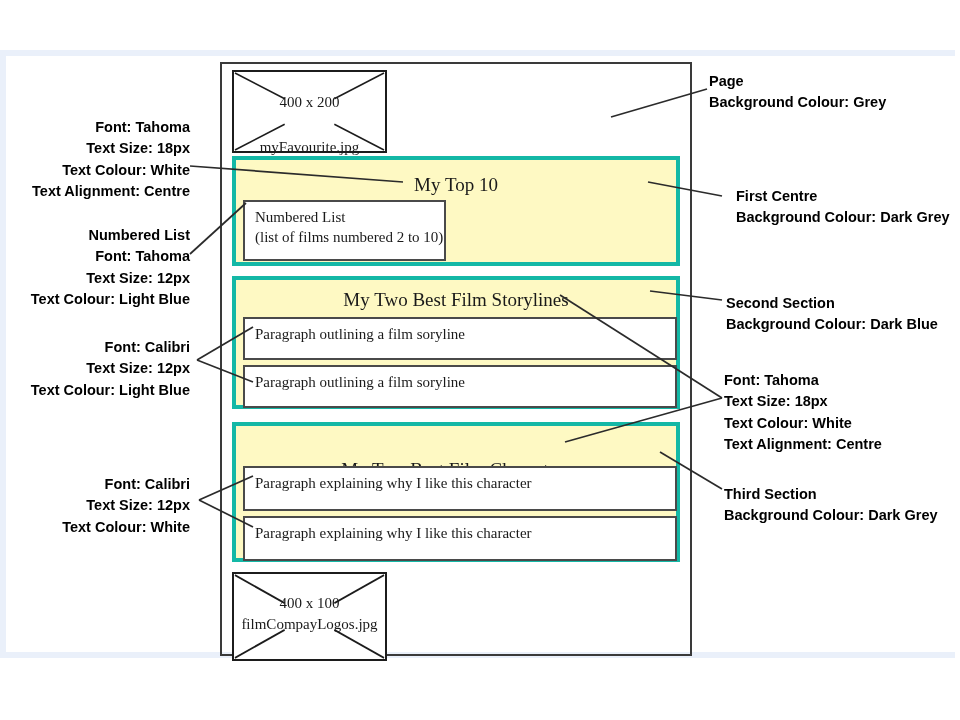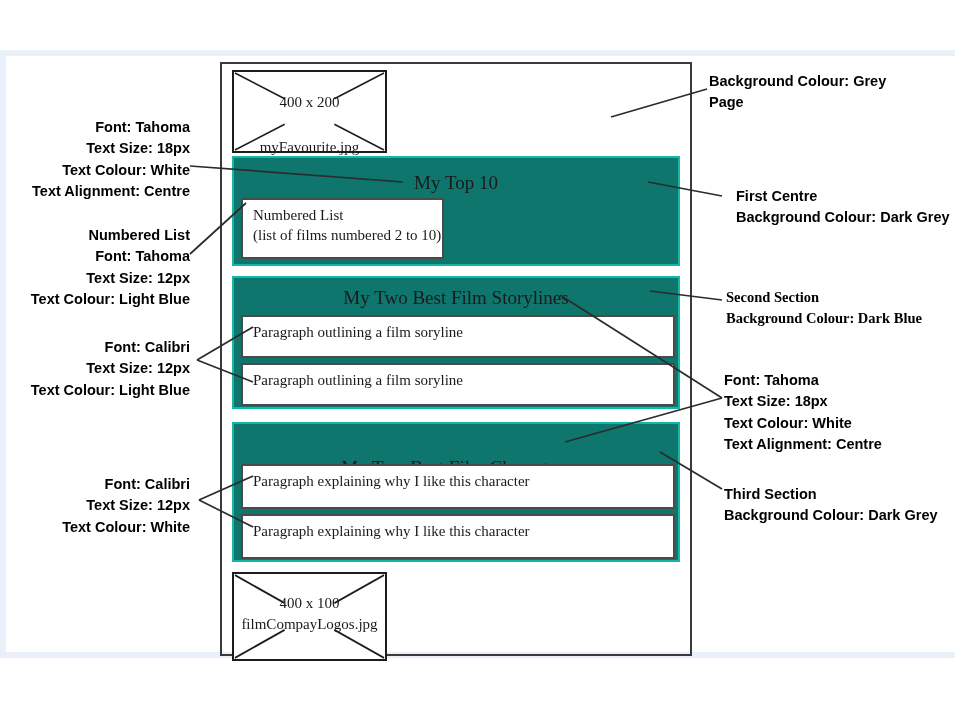--- a/index.html
+++ b/index.html
@@ -66,23 +66,23 @@
     text-align: center;
     font-family: "Liberation Serif", serif;
     font-size: 15px;
     color: #1a1a1a;
     white-space: nowrap;
   }
 
   
   .section-box {
     position: absolute;
-    border: 2px solid #14b8a6;
-    box-sizing: border-box;
-    background: #0f766e;
+    border: 4px solid #14b8a6;
+    box-sizing: border-box;
+    background: #fef9c3;
   }
   .section-title {
     position: absolute;
     left: 0;
     right: 0;
     text-align: center;
     font-family: "Liberation Serif", serif;
     font-size: 19px;
     color: #1a1a1a;
     white-space: nowrap;
@@ -236,30 +236,30 @@
     <div>Text Colour: Light Blue</div>
   </div>
 
   <div class="anno left-of" style="left:0px; top:474px; width:190px;">
     <div>Font: Calibri</div>
     <div>Text Size: 12px</div>
     <div>Text Colour: White</div>
   </div>
 
   <div class="anno right-of" style="left:709px; top:71px;">
+    <div>Page</div>
     <div>Background Colour: Grey</div>
-    <div>Page</div>
   </div>
 
   <div class="anno right-of" style="left:736px; top:186px;">
     <div>First Centre</div>
     <div>Background Colour: Dark Grey</div>
   </div>
 
-  <div class="anno right-of" style="left:726px; top:287px;font-family:Liberation Serif, serif;">
+  <div class="anno right-of" style="left:726px; top:293px;">
     <div>Second Section</div>
     <div>Background Colour: Dark Blue</div>
   </div>
 
   <div class="anno right-of" style="left:724px; top:370px;">
     <div>Font: Tahoma</div>
     <div>Text Size: 18px</div>
     <div>Text Colour: White</div>
     <div>Text Alignment: Centre</div>
   </div>

